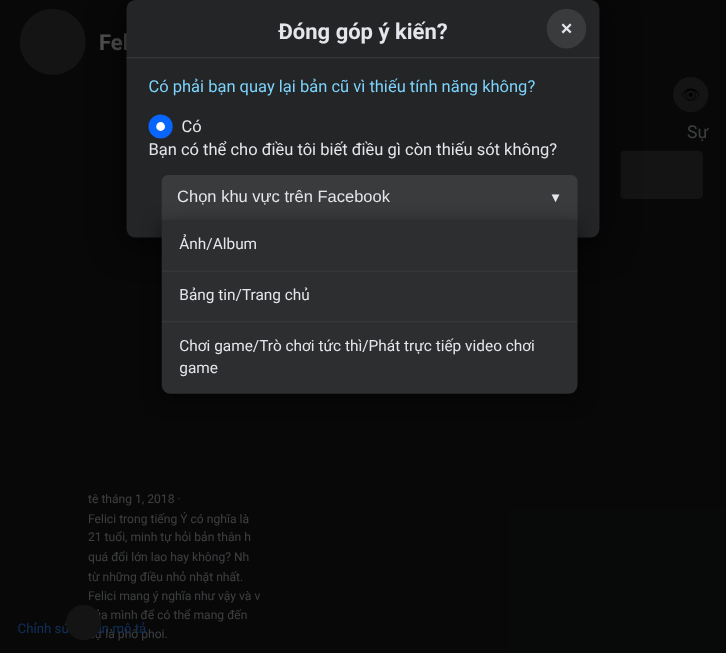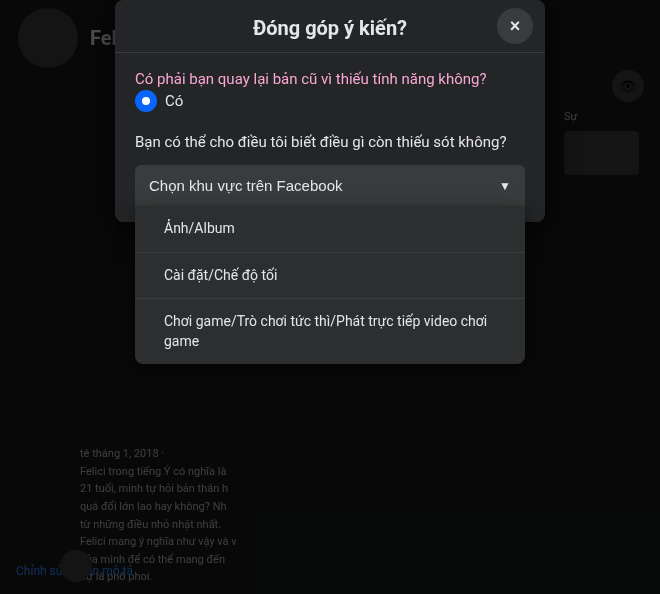--- a/index.html
+++ b/index.html
@@ -100,30 +100,30 @@
       color: #e4e6eb;
       font-size: 18px;
       font-weight: 600;
     }
 
     .modal-body {
       padding: 16px 20px;
     }
 
     .question-text {
-      color: #f9a8d4;
+      color: #7dd3fc;
       font-size: 15px;
+      margin-bottom: 14px;
       line-height: 1.4;
     }
 
     .radio-group {
       display: flex;
       align-items: center;
       gap: 12px;
-      margin-bottom: 20px;
     }
 
     .radio-item {
       display: flex;
       align-items: center;
       gap: 8px;
       cursor: pointer;
     }
 
     .radio-outer {
@@ -167,20 +167,21 @@
     .question2-text {
       color: #e4e6eb;
       font-size: 15px;
       margin-bottom: 12px;
       line-height: 1.4;
     }
 
     
     .dropdown-wrapper {
       position: relative;
+      margin-left: 12px;
     }
 
     .dropdown-btn {
       width: 100%;
       background: #3a3b3c;
       border: none;
       border-radius: 6px 6px 0 0;
       padding: 12px 14px;
       color: #e4e6eb;
       font-size: 15px;
@@ -203,21 +204,21 @@
       right: 0;
       background: #2d2e2f;
       border-radius: 0 0 8px 8px;
       box-shadow: 0 4px 16px rgba(0,0,0,0.5);
       z-index: 100;
       max-height: 320px;
       overflow-y: auto;
     }
 
     .dropdown-item {
-      padding: 13px 29px;
+      padding: 13px 16px;
       color: #e4e6eb;
       font-size: 14px;
       cursor: pointer;
       border-bottom: 1px solid #3a3b3c;
       line-height: 1.4;
     }
 
     .dropdown-item:last-child {
       border-bottom: none;
     }
@@ -237,22 +238,22 @@
       background: #3a3b3c;
       display: flex;
       align-items: center;
       justify-content: center;
       margin-bottom: 8px;
       margin-left: auto;
     }
 
     .sup-label {
       color: #b0b3b8;
-      font-size: 11px;
-      text-align: left;
+      font-size: 16px;
+      text-align: right;
     }
 
     .video-thumb {
       width: 75px;
       height: 44px;
       background: #3a3b3c;
       border-radius: 4px;
       margin-top: 8px;
     }
 
@@ -328,21 +329,21 @@
       <p class="question2-text">Bạn có thể cho điều tôi biết điều gì còn thiếu sót không?</p>
 
       <div class="dropdown-wrapper">
         <button class="dropdown-btn">
           <span>Chọn khu vực trên Facebook</span>
           <span class="dropdown-arrow">▼</span>
         </button>
 
         <div class="dropdown-list">
           <div class="dropdown-item">Ảnh/Album</div>
-          <div class="dropdown-item">Cài đặt/Chế độ tối</div>
+          <div class="dropdown-item">Bảng tin/Trang chủ</div>
           <div class="dropdown-item">Chơi game/Trò chơi tức thì/Phát trực tiếp video chơi game</div>
 
         </div>
       </div>
 
     </div>
   </div>
 </div>
 
 </body></html>

